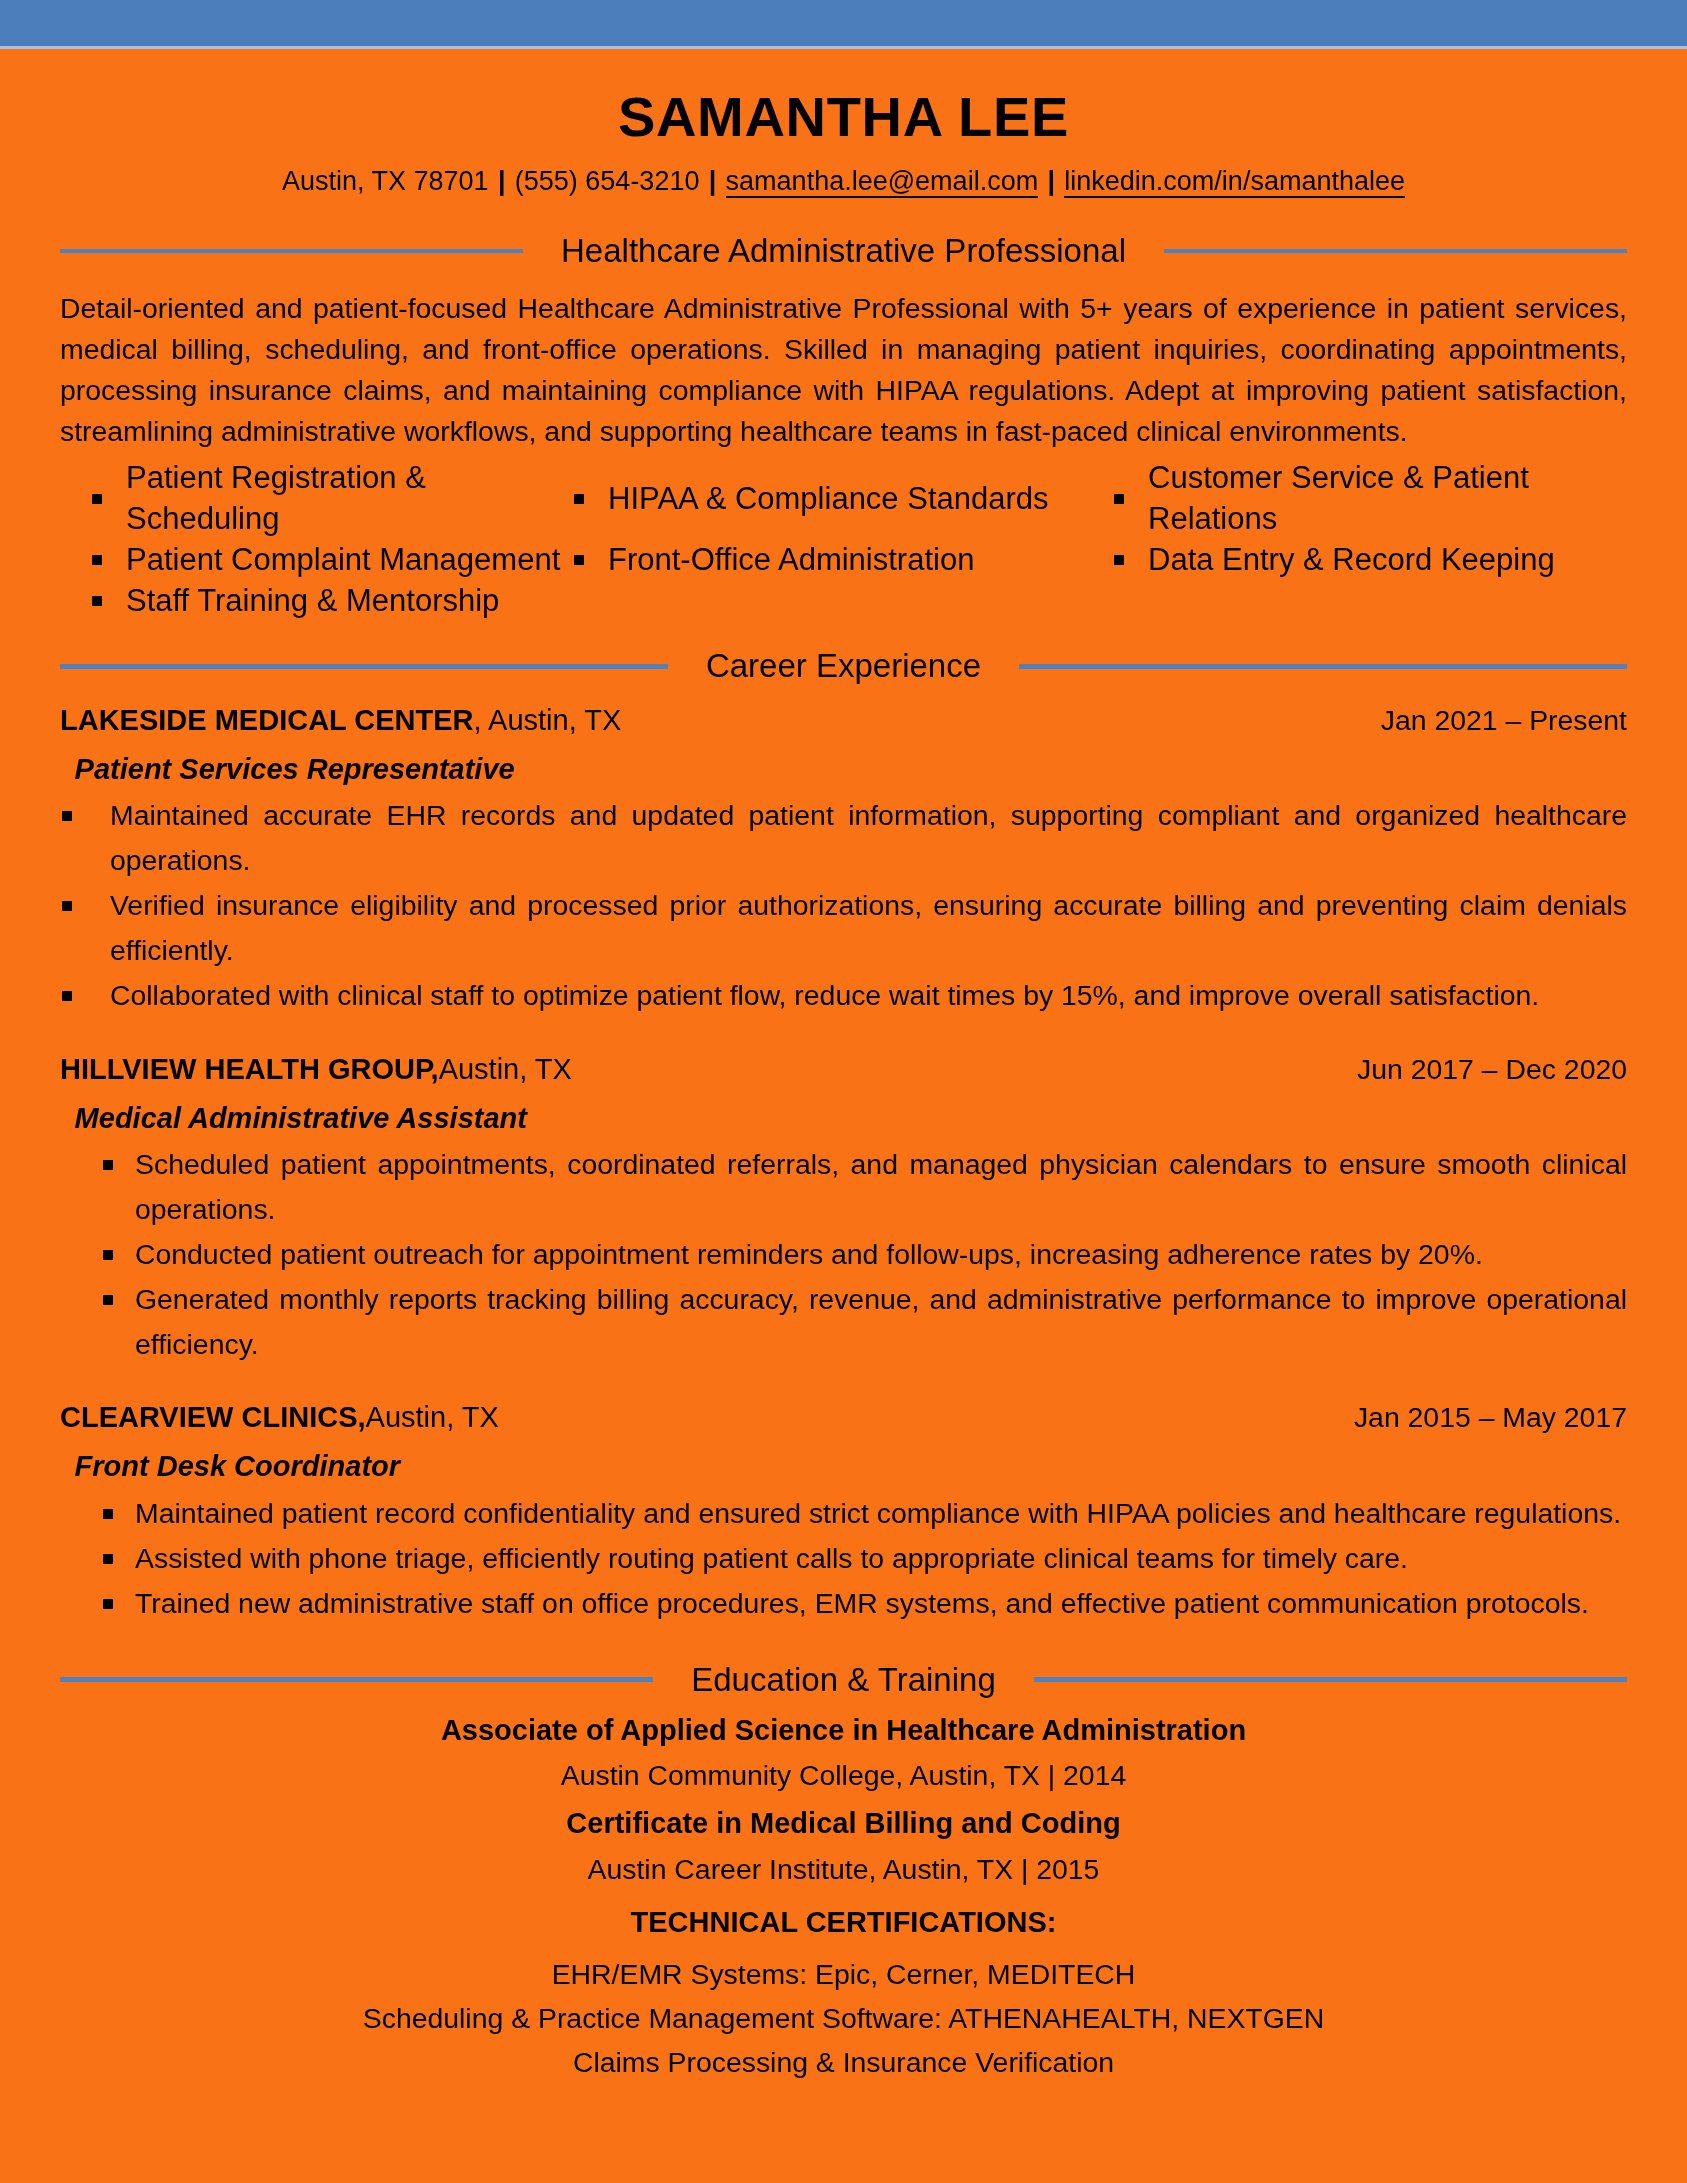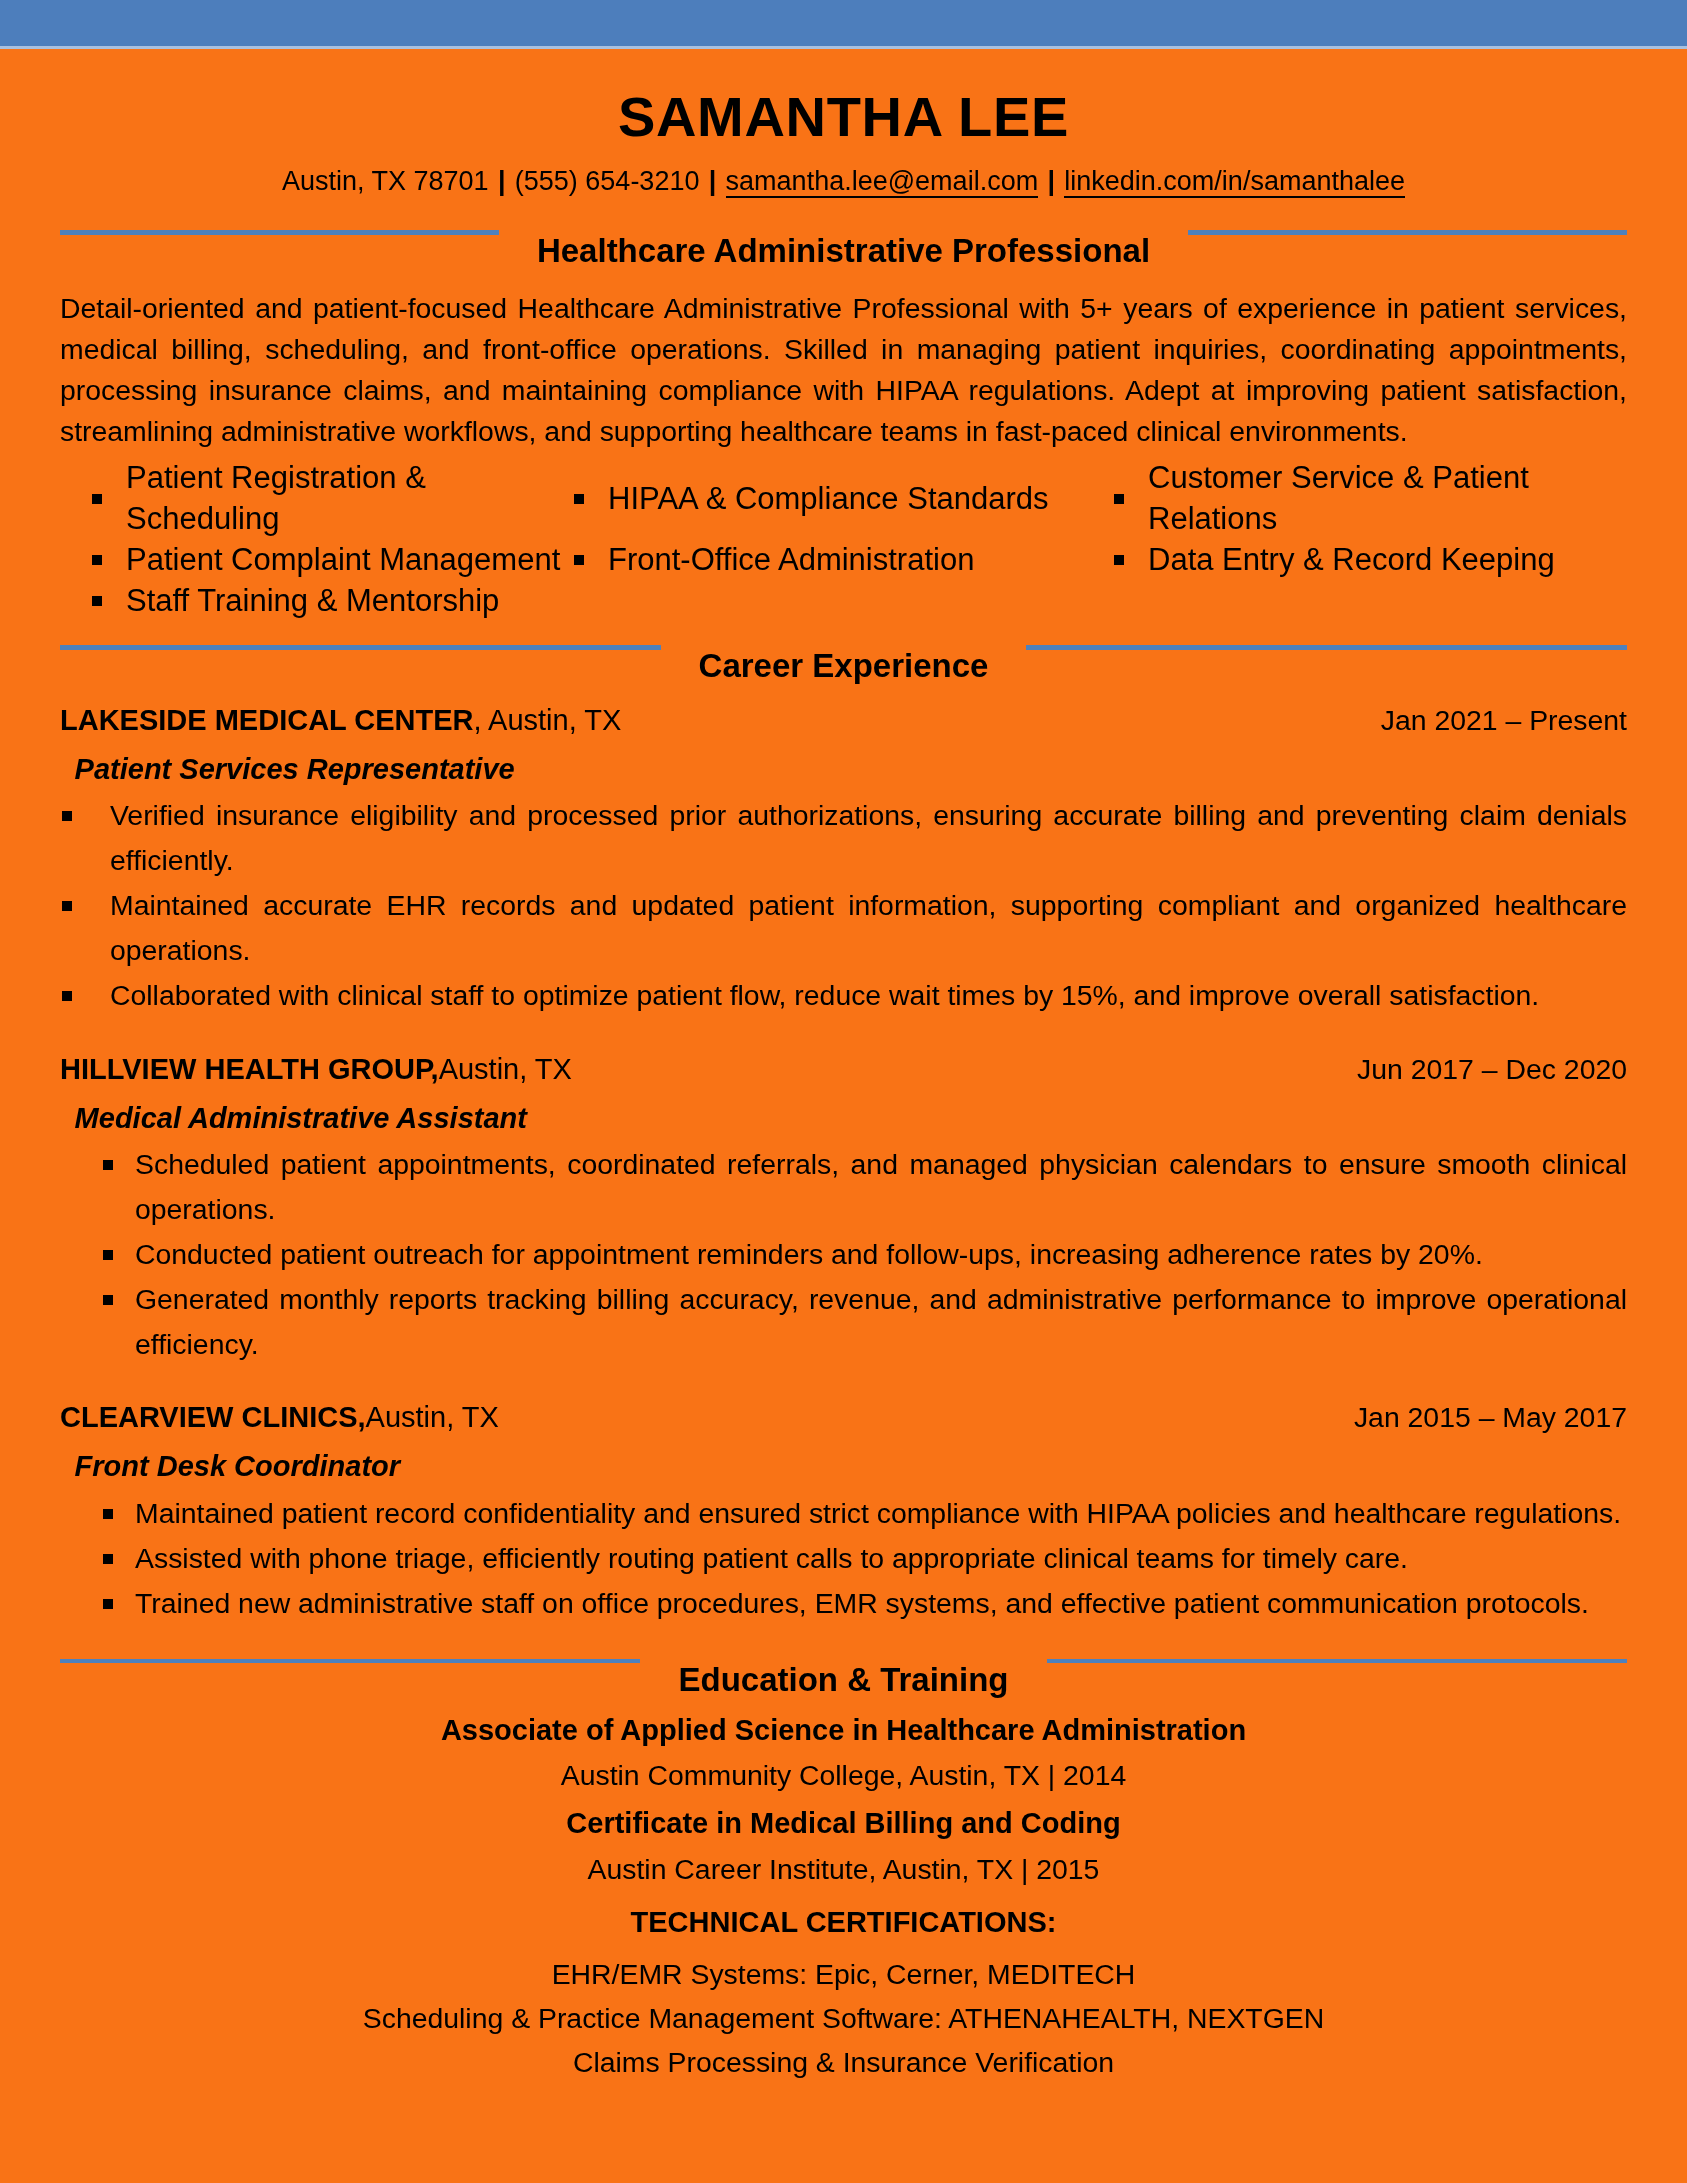--- a/index.html
+++ b/index.html
@@ -36,25 +36,25 @@
   .contact .sep { font-weight: 700; padding: 0 9.3px; }
   .contact a {
     color: #000;
     text-decoration: none;
     border-bottom: 2px solid #000;
     cursor: pointer;
   }
 
   .sec-head {
     display: flex;
-    align-items: flex-start;
+    align-items: center;
     column-gap: 22.5px;
     font-size: 33px;
     line-height: 42px;
-    font-weight: 700;
+    font-weight: 400;
     gap: 38px;
   }
   .sec-head .rule { flex: 1; height: 4.6px; background: #4e81bd; }
   .sec-head.first { margin-top: 32px; }
   .sec-head.exp   { margin-top: 24px; }
   .sec-head.edu   { margin-top: 33px; }
 
   .summary {
     margin-top: 16px;
     font-size: 28.4px;
@@ -181,25 +181,25 @@
     <div class="entry e1">
       <div class="company-line">
         <span class="company">LAKESIDE MEDICAL CENTER</span>
         <span>, Austin, TX</span>
         <span class="dates">Jan 2021 – Present</span>
       </div>
       <div class="job-title">Patient Services Representative</div>
       <div class="bullets indent-a">
         <div class="b-item">
             <span class="sq"></span>
+            <span class="b-text">Maintained accurate EHR records and updated patient information, supporting compliant and organized healthcare operations.</span>
+          </div>
+        <div class="b-item">
+            <span class="sq"></span>
             <span class="b-text">Verified insurance eligibility and processed prior authorizations, ensuring accurate billing and preventing claim denials efficiently.</span>
-          </div>
-        <div class="b-item">
-            <span class="sq"></span>
-            <span class="b-text">Maintained accurate EHR records and updated patient information, supporting compliant and organized healthcare operations.</span>
           </div>
         <div class="b-item">
             <span class="sq"></span>
             <span class="b-text">Collaborated with clinical staff to optimize patient flow, reduce wait times by 15%, and improve overall satisfaction.</span>
           </div>
       </div>
     </div>
 
     <div class="entry e2">
       <div class="company-line">

